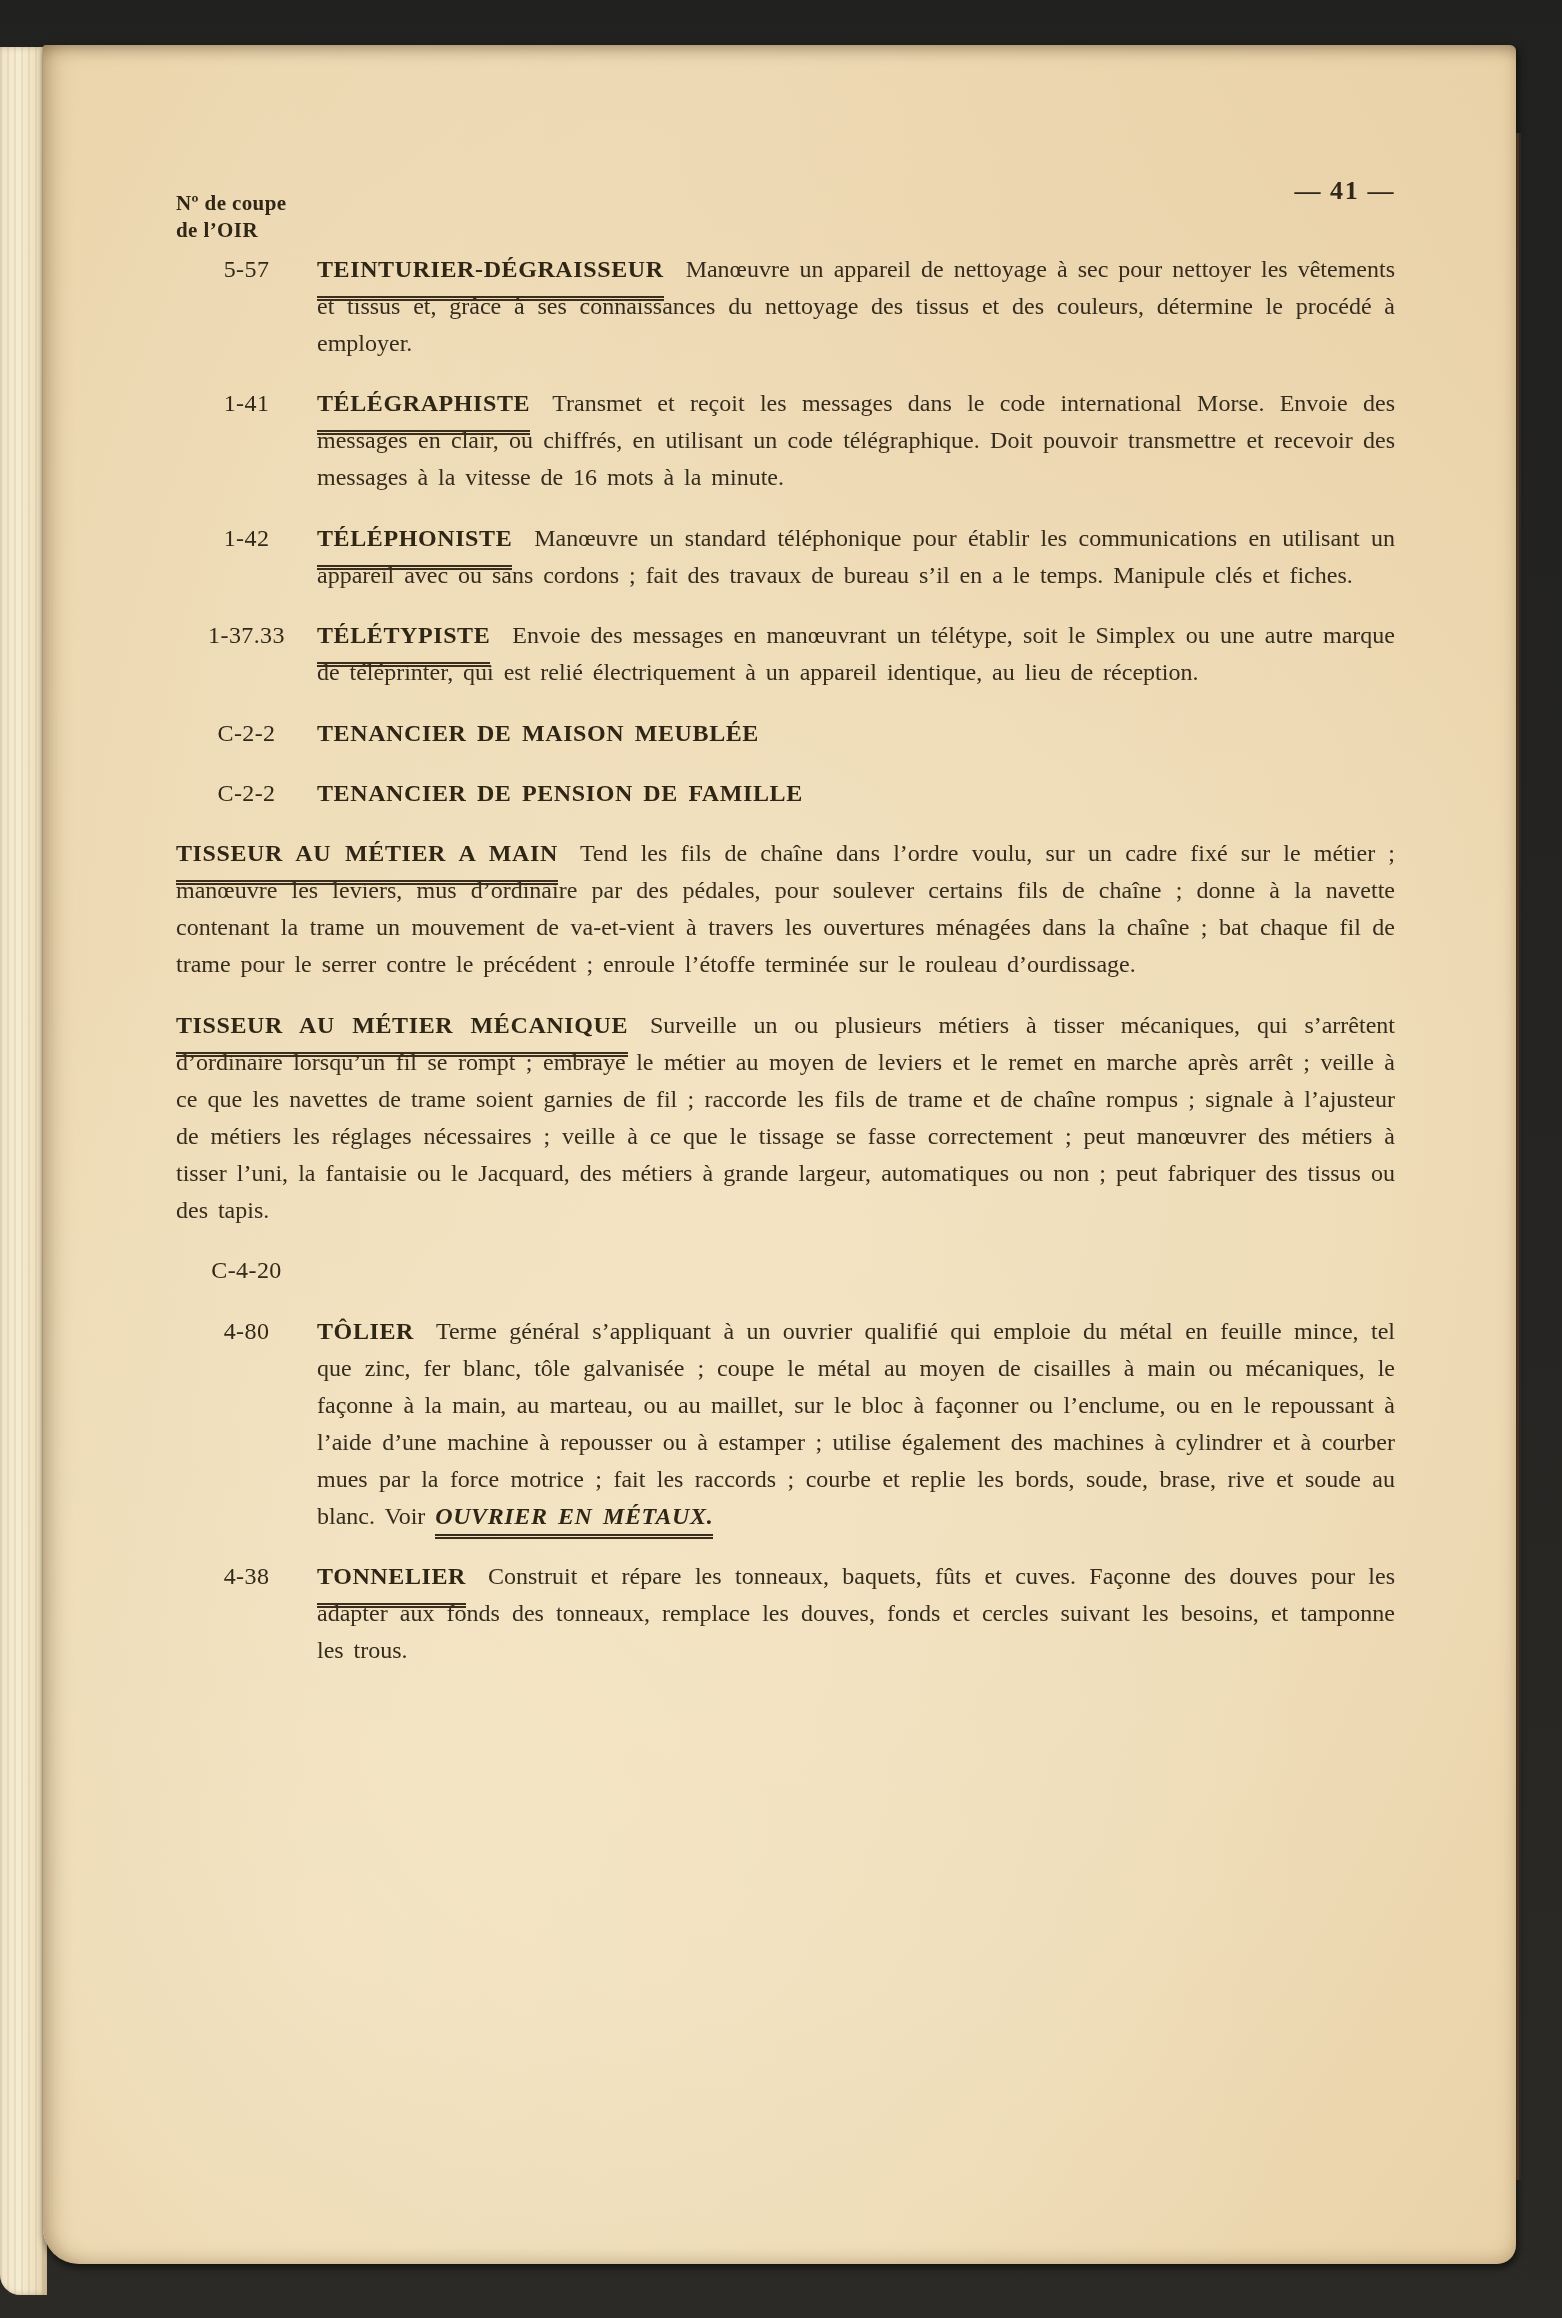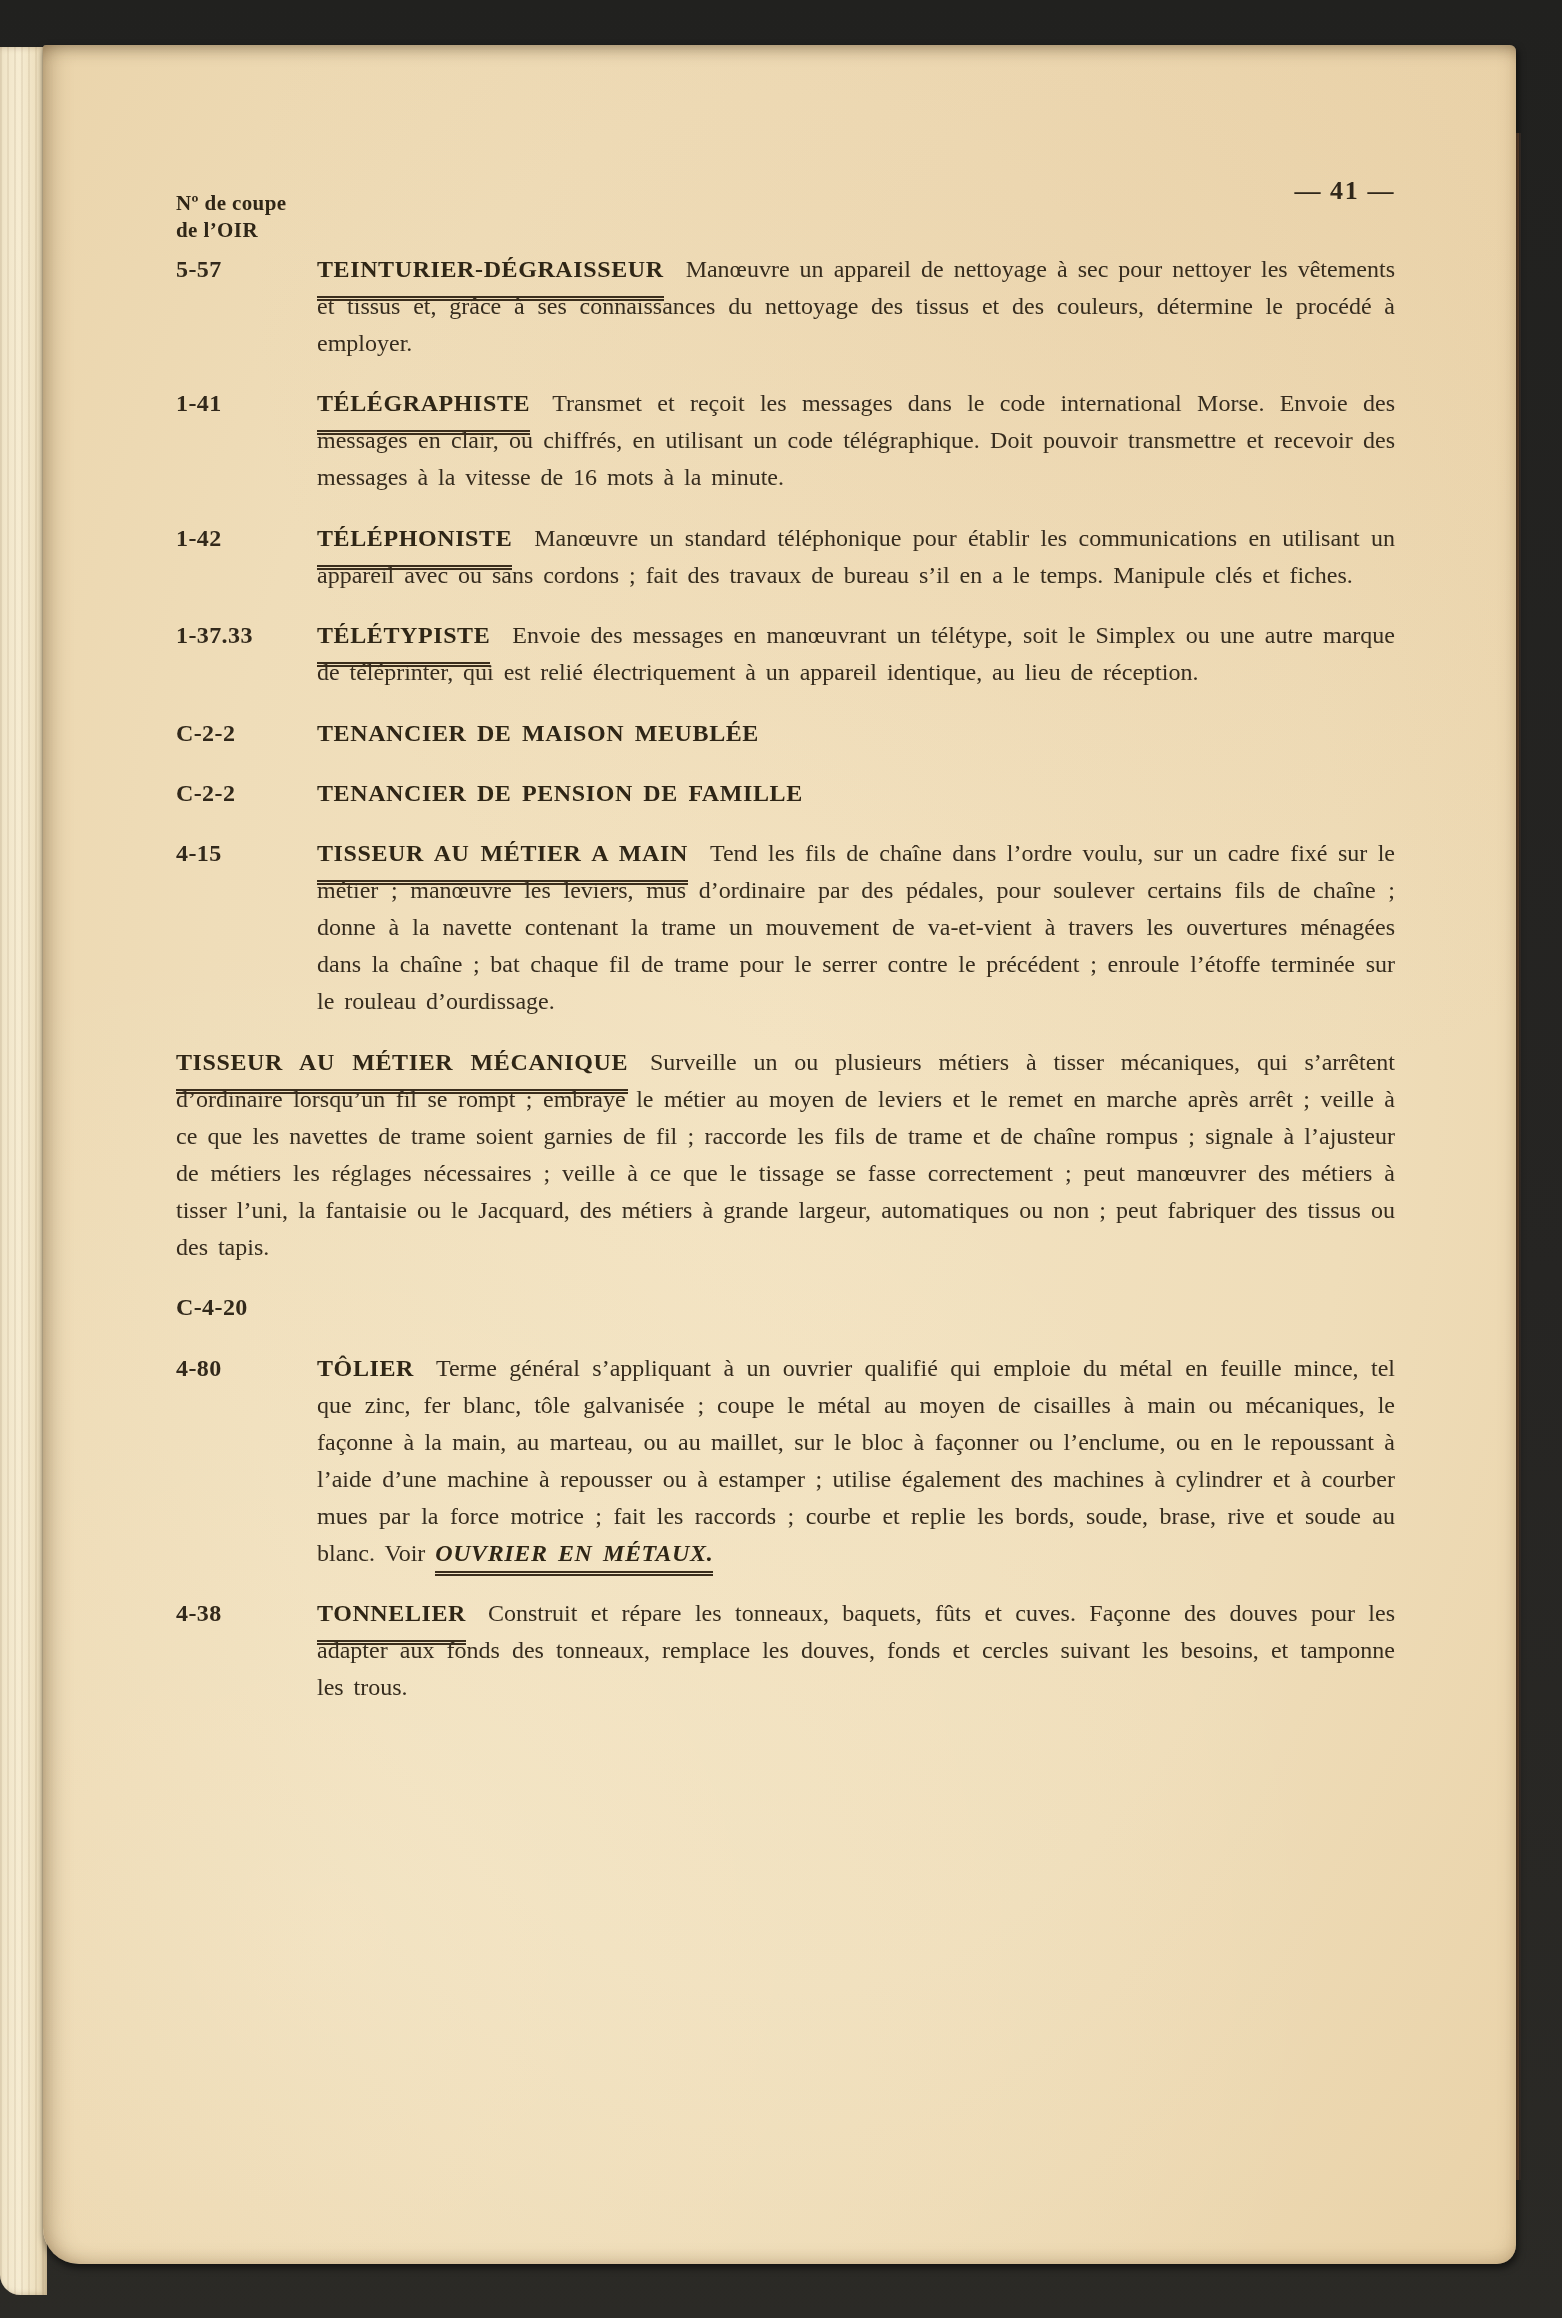--- a/index.html
+++ b/index.html
@@ -42,22 +42,22 @@
   .code-header{
     font-weight:bold;font-size:21px;line-height:26.6px;letter-spacing:0.4px;color:#2f2617;
   }
   .page-number{
     position:absolute;left:0;top:-14px;width:100%;text-align:right;
     font-size:26px;font-weight:bold;letter-spacing:1.6px;color:#30271a;
   }
   .entries{margin-top:7.8px;}
   .entry{display:flex;margin-bottom:23.4px;}
   .entry-code{
-    flex:0 0 141px;font-weight:bold;font-size:24px;line-height:37px;
-    letter-spacing:0.4px;color:#32291b;
+    flex:0 0 141px;font-weight:normal;font-size:24px;line-height:37px;
+    letter-spacing:0.4px;color:#32291b;text-align:center;
   }
   .entry-body{
     flex:1;font-size:24px;line-height:37px;text-align:justify;
     word-spacing:3.9px;color:#362c1e;
   }
   .term{font-weight:bold;letter-spacing:0.6px;margin-right:22px;color:#2f2616;}
   .term.u{border-bottom:5.5px double #3a2d1c;padding-bottom:14px;}
   .see-also{font-weight:bold;letter-spacing:0.6px;color:#2f2616;border-bottom:5.5px double #3a2d1c;padding-bottom:5px;font-style:italic;}
 </style>
 </head>
@@ -103,21 +103,20 @@
           <div class="entry-code">C-2-2</div>
           <div class="entry-body"><span class="term">TENANCIER DE MAISON MEUBLÉE</span></div>
         </div>
 
         <div class="entry">
           <div class="entry-code">C-2-2</div>
           <div class="entry-body"><span class="term">TENANCIER DE PENSION DE FAMILLE</span></div>
         </div>
 
         <div class="entry">
-          <div class="entry-code">4-15</div>
           <div class="entry-body"><span class="term u">TISSEUR AU MÉTIER A MAIN</span><span>Tend les fils de chaîne dans l’ordre voulu, sur un cadre fixé sur le métier ; manœuvre les leviers, mus d’ordinaire par des pédales, pour soulever certains fils de chaîne ; donne à la navette contenant la trame un mouvement de va-et-vient à travers les ouvertures ménagées dans la chaîne ; bat chaque fil de trame pour le serrer contre le précédent ; enroule l’étoffe terminée sur le rouleau d’ourdissage.</span></div>
         </div>
 
         <div class="entry">
           <div class="entry-body"><span class="term u">TISSEUR AU MÉTIER MÉCANIQUE</span><span>Surveille un ou plusieurs métiers à tisser mécaniques, qui s’arrêtent d’ordinaire lorsqu’un fil se rompt ; embraye le métier au moyen de leviers et le remet en marche après arrêt ; veille à ce que les navettes de trame soient garnies de fil ; raccorde les fils de trame et de chaîne rompus ; signale à l’ajusteur de métiers les réglages nécessaires ; veille à ce que le tissage se fasse correctement ; peut manœuvrer des métiers à tisser l’uni, la fantaisie ou le Jacquard, des métiers à grande largeur, automatiques ou non ; peut fabriquer des tissus ou des tapis.</span></div>
         </div>
 
         <div class="entry">
           <div class="entry-code">C-4-20</div>
         </div>

